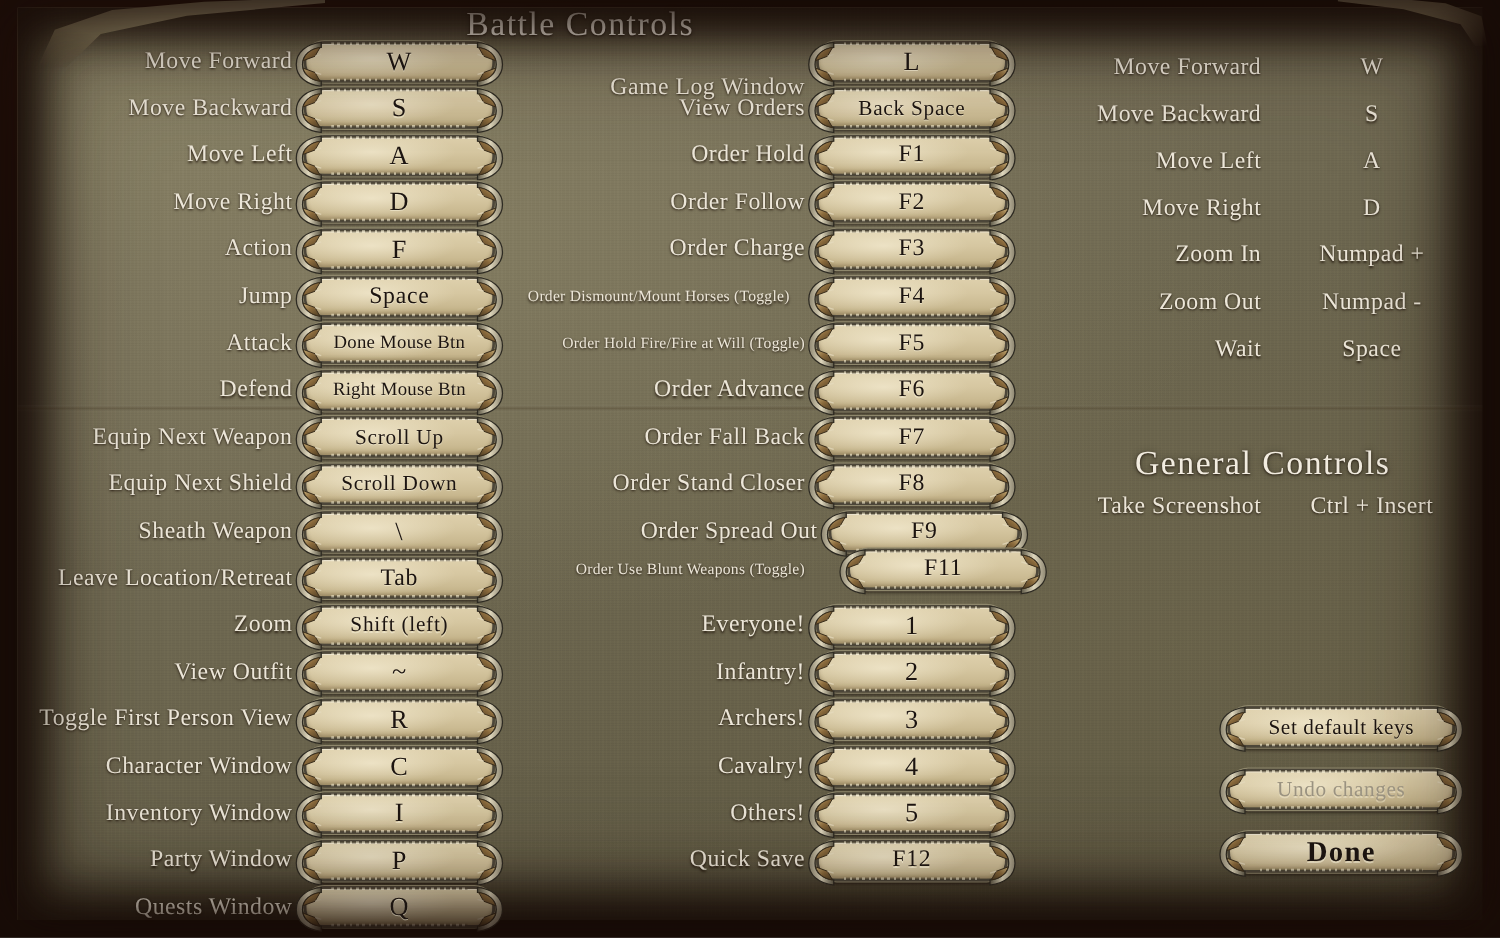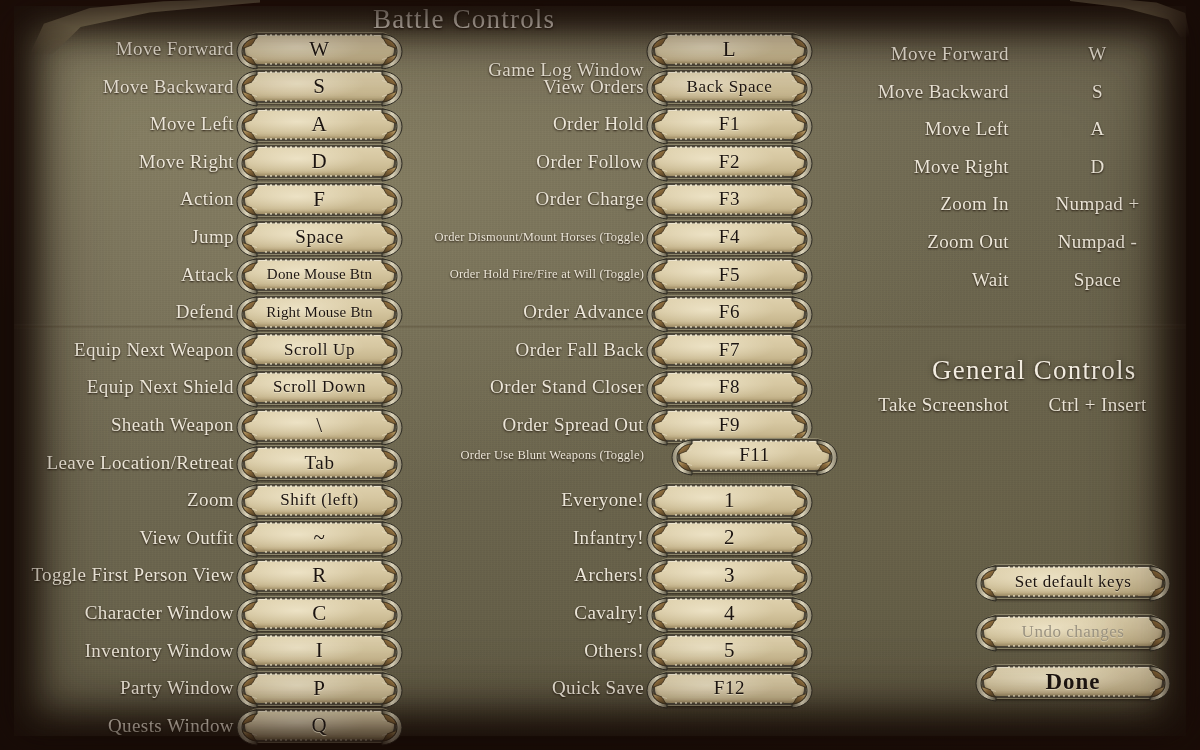--- a/index.html
+++ b/index.html
@@ -230,21 +230,21 @@
 
   <div id="parchment">
     <div id="grain"></div>
     <div id="crease"></div>
   </div>
 
   <div class="curl" id="curl-tl"></div>
   <div class="curl" id="curl-tr"></div>
 
   <div class="heading" id="h-battle" style="left: 373px; top: 4px;">Battle Controls</div>
-  <div class="heading" id="h-general" style="left: 932px; top: 355px;">General Controls</div>
+  <div class="heading" id="h-general" style="left: 908px; top: 355px;">General Controls</div>
 
   <div class="col" id="col-left">
       <div class="row" style="left: 0px; top: 32px;">
         <div class="label" style="width: 243px;">Move Forward</div>
         <div class="keybtn">
           <span class="orn left"><svg viewBox="0 0 26 39" width="26" height="39" xmlns="http://www.w3.org/2000/svg">
               <defs>
                 <linearGradient id="g1" x1="0" y1="0" x2="1" y2="1">
                   <stop offset="0%" stop-color="#c9b07a"></stop>
                   <stop offset="45%" stop-color="#8a6a3c"></stop>
@@ -1244,21 +1244,21 @@
                 </linearGradient>
               </defs>
               <path d="M22 2 C10 3 2 10 2 19.5 C2 29 10 36 22 37 L22 33 C13 32 7 27 7 19.5 C7 12 13 7 22 6 Z" fill="url(#g2)" stroke="#2d2a22" stroke-width="1"></path>
               <path d="M21 6 C14 7 9 11 7.5 16.5 L17 13 Z" fill="url(#g1)" stroke="#3a2e1c" stroke-width=".8"></path>
               <path d="M21 33 C14 32 9 28 7.5 22.5 L17 26 Z" fill="url(#g1)" stroke="#3a2e1c" stroke-width=".8"></path>
               <path d="M17 13 L22 11.5 M17 26 L22 27.5" stroke="#e6dcc0" stroke-width="1.1" opacity=".7"></path>
             </svg></span>
         </div>
       </div>
       <div class="row" style="left: 410px; top: 220px;">
-        <div class="label small" style="width: 243px;">Order Dismount/Mount Horses (Toggle)</div>
+        <div class="label small" style="width: 243px; text-align: center;">Order Dismount/Mount Horses (Toggle)</div>
         <div class="keybtn">
           <span class="orn left"><svg viewBox="0 0 26 39" width="26" height="39" xmlns="http://www.w3.org/2000/svg">
               <defs>
                 <linearGradient id="g1" x1="0" y1="0" x2="1" y2="1">
                   <stop offset="0%" stop-color="#c9b07a"></stop>
                   <stop offset="45%" stop-color="#8a6a3c"></stop>
                   <stop offset="100%" stop-color="#4a3a22"></stop>
                 </linearGradient>
                 <linearGradient id="g2" x1="0" y1="0" x2="1" y2="0">
                   <stop offset="0%" stop-color="#8c8570"></stop>
@@ -1453,21 +1453,21 @@
                   <stop offset="100%" stop-color="#5c5746"></stop>
                 </linearGradient>
               </defs>
               <path d="M22 2 C10 3 2 10 2 19.5 C2 29 10 36 22 37 L22 33 C13 32 7 27 7 19.5 C7 12 13 7 22 6 Z" fill="url(#g2)" stroke="#2d2a22" stroke-width="1"></path>
               <path d="M21 6 C14 7 9 11 7.5 16.5 L17 13 Z" fill="url(#g1)" stroke="#3a2e1c" stroke-width=".8"></path>
               <path d="M21 33 C14 32 9 28 7.5 22.5 L17 26 Z" fill="url(#g1)" stroke="#3a2e1c" stroke-width=".8"></path>
               <path d="M17 13 L22 11.5 M17 26 L22 27.5" stroke="#e6dcc0" stroke-width="1.1" opacity=".7"></path>
             </svg></span>
         </div>
       </div>
-      <div class="row" style="left: 410px; top: 408px;">
+      <div class="row" style="left: 420px; top: 408px;">
         <div class="label" style="width: 243px;">Order Spread Out</div>
         <div class="keybtn">
           <span class="orn left"><svg viewBox="0 0 26 39" width="26" height="39" xmlns="http://www.w3.org/2000/svg">
               <defs>
                 <linearGradient id="g1" x1="0" y1="0" x2="1" y2="1">
                   <stop offset="0%" stop-color="#c9b07a"></stop>
                   <stop offset="45%" stop-color="#8a6a3c"></stop>
                   <stop offset="100%" stop-color="#4a3a22"></stop>
                 </linearGradient>
                 <linearGradient id="g2" x1="0" y1="0" x2="1" y2="0">

